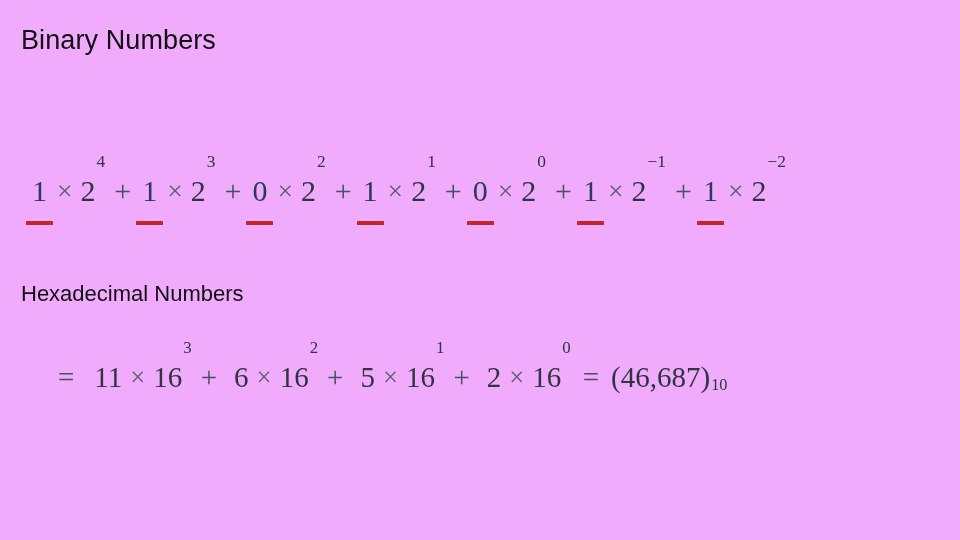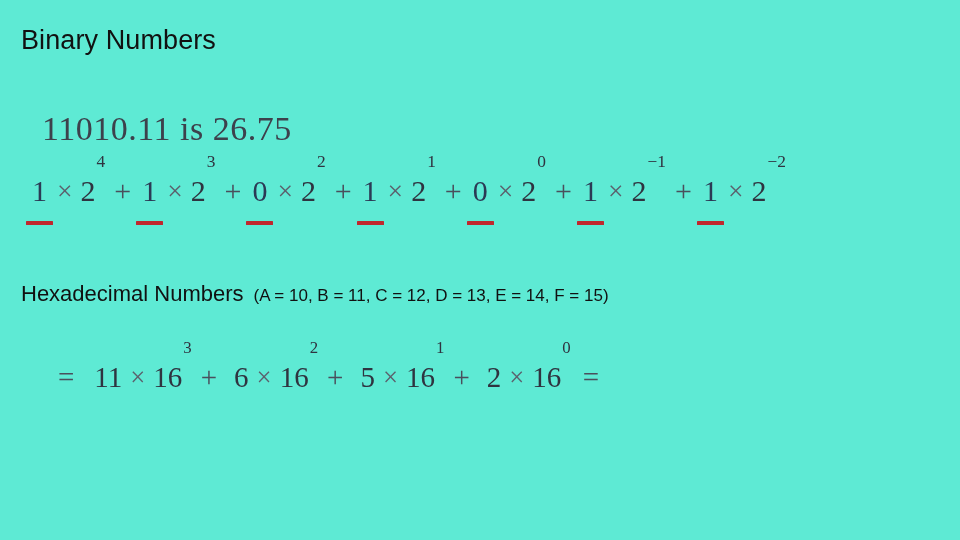--- a/index.html
+++ b/index.html
@@ -12,21 +12,21 @@
     height: 540px;
     position: relative;
     overflow: hidden;
     font-family: "Liberation Sans", sans-serif;
     -webkit-font-smoothing: antialiased;
   }
 
   .slide {
     position: absolute;
     inset: 0;
-    background: #5eead4;
+    background: #f0abfc;
   }
 
   
   .heading {
     position: absolute;
     font-family: "Liberation Sans", sans-serif;
     font-weight: 400;
     color: #111111;
     white-space: nowrap;
     letter-spacing: 0.1px;
@@ -174,23 +174,20 @@
     color: #2f3440;
   }
 </style>
 </head>
 <body>
 
 <div class="slide">
 
   <div class="heading" id="binary-heading">Binary Numbers</div>
 
-  <div class="math" id="binary-value-line">
-    <span class="val-num">11010.11</span><span>&nbsp;</span><span class="val-word">is</span><span>&nbsp;</span><span class="val-num">26.75</span>
-  </div>
 
   <div id="binary-expansion">
 
     <span class="term">
       <span class="coef underlined">1</span>
       <span class="op op-times">×</span>
       <span class="base">2</span>
         <sup class="exp">4</sup>
     </span>
     <span class="op">+</span>
@@ -239,21 +236,20 @@
       <span class="coef underlined">1</span>
       <span class="op op-times">×</span>
       <span class="base">2</span>
         <sup class="exp">−2</sup>
     </span>
 
   </div>
 
   <div id="hex-heading-row">
     <span class="heading-main">Hexadecimal Numbers</span>
-    <span class="heading-note">(A = 10, B = 11, C = 12, D = 13, E = 14, F = 15)</span>
   </div>
 
   <div id="hex-expansion">
 
 
     <span class="op op-eq">=</span>
 
     <span class="term">
       <span class="plain-coef">11</span>
       <span class="op op-times">×</span>
@@ -280,16 +276,17 @@
 
     <span class="term">
       <span class="plain-coef">2</span>
       <span class="op op-times">×</span>
       <span class="base">16</span>
         <sup class="exp">0</sup>
     </span>
 
     <span class="op op-eq">=</span>
 
+    <span class="paren-group"><span>(</span><span>46,687</span><span>)</span><sub class="sub">10</sub></span>
 
   </div>
 
 </div>
 
 </body></html>

